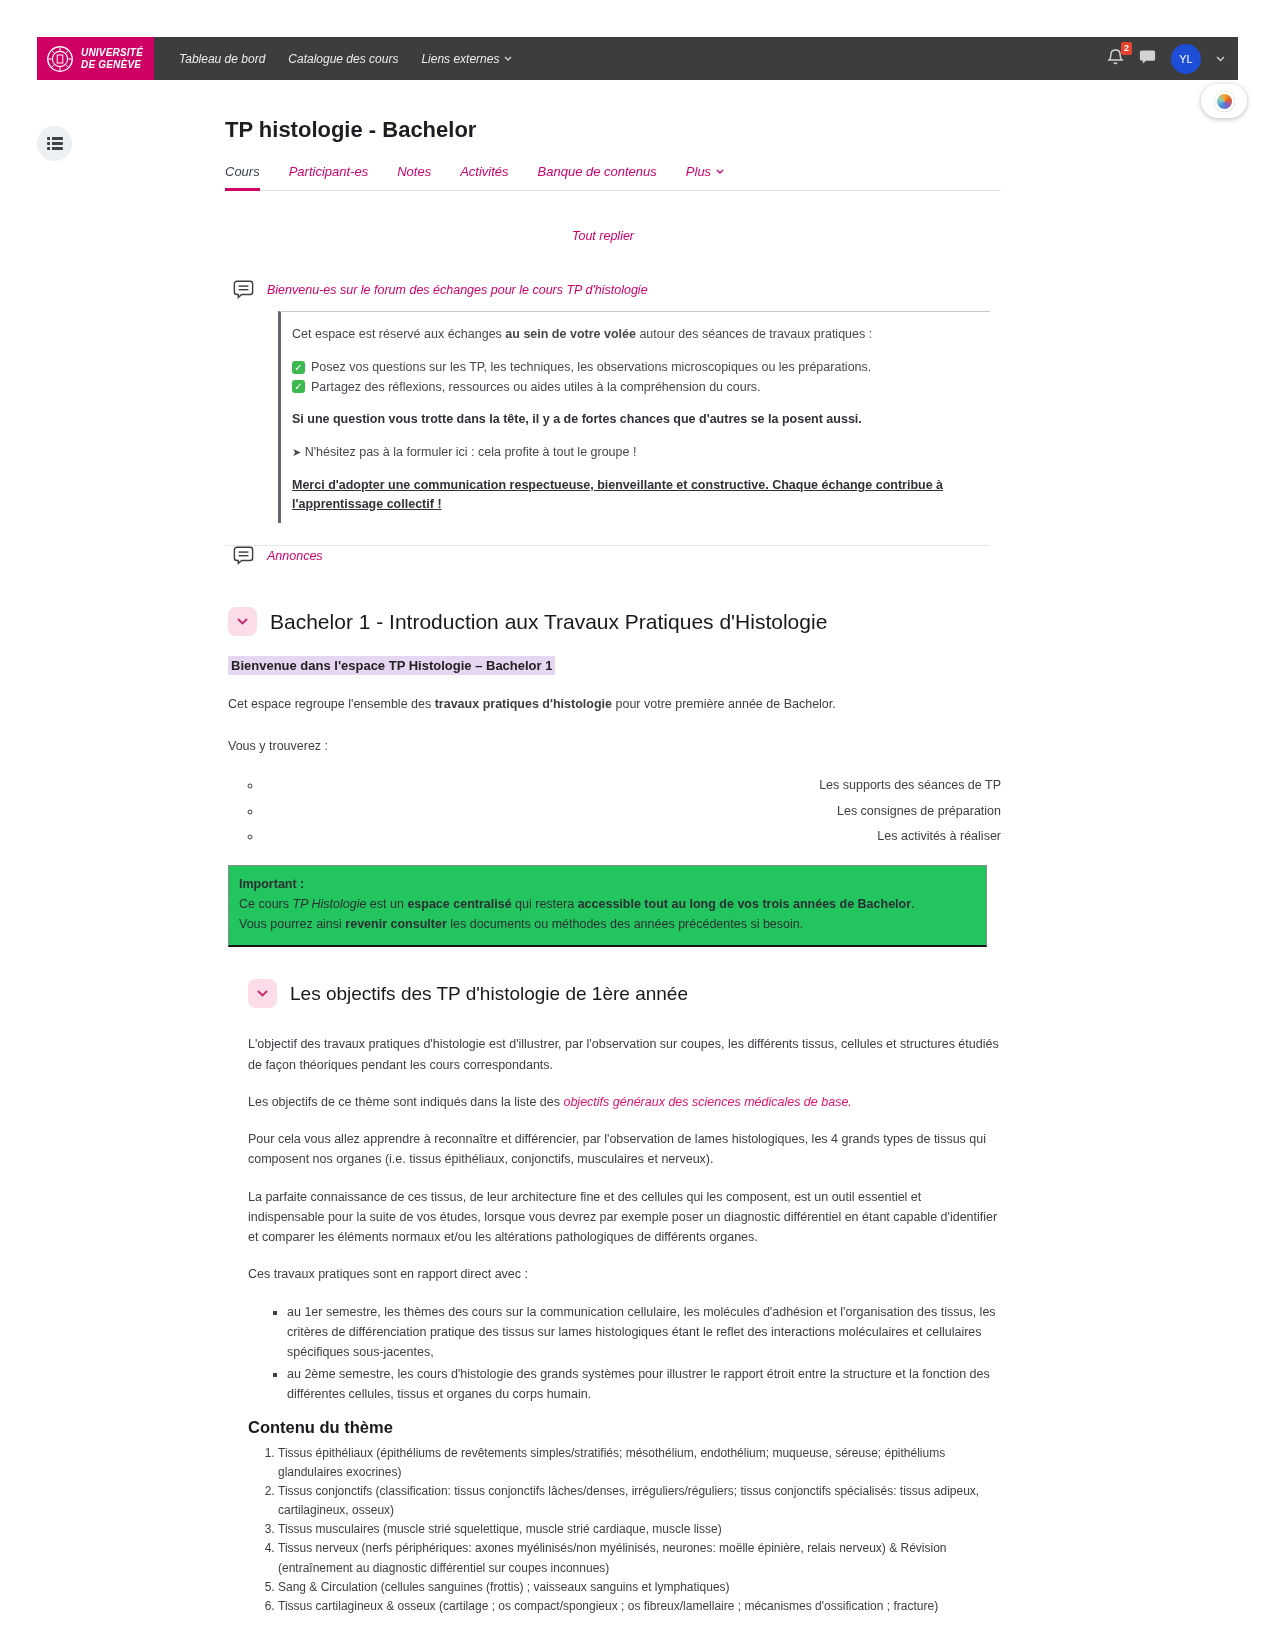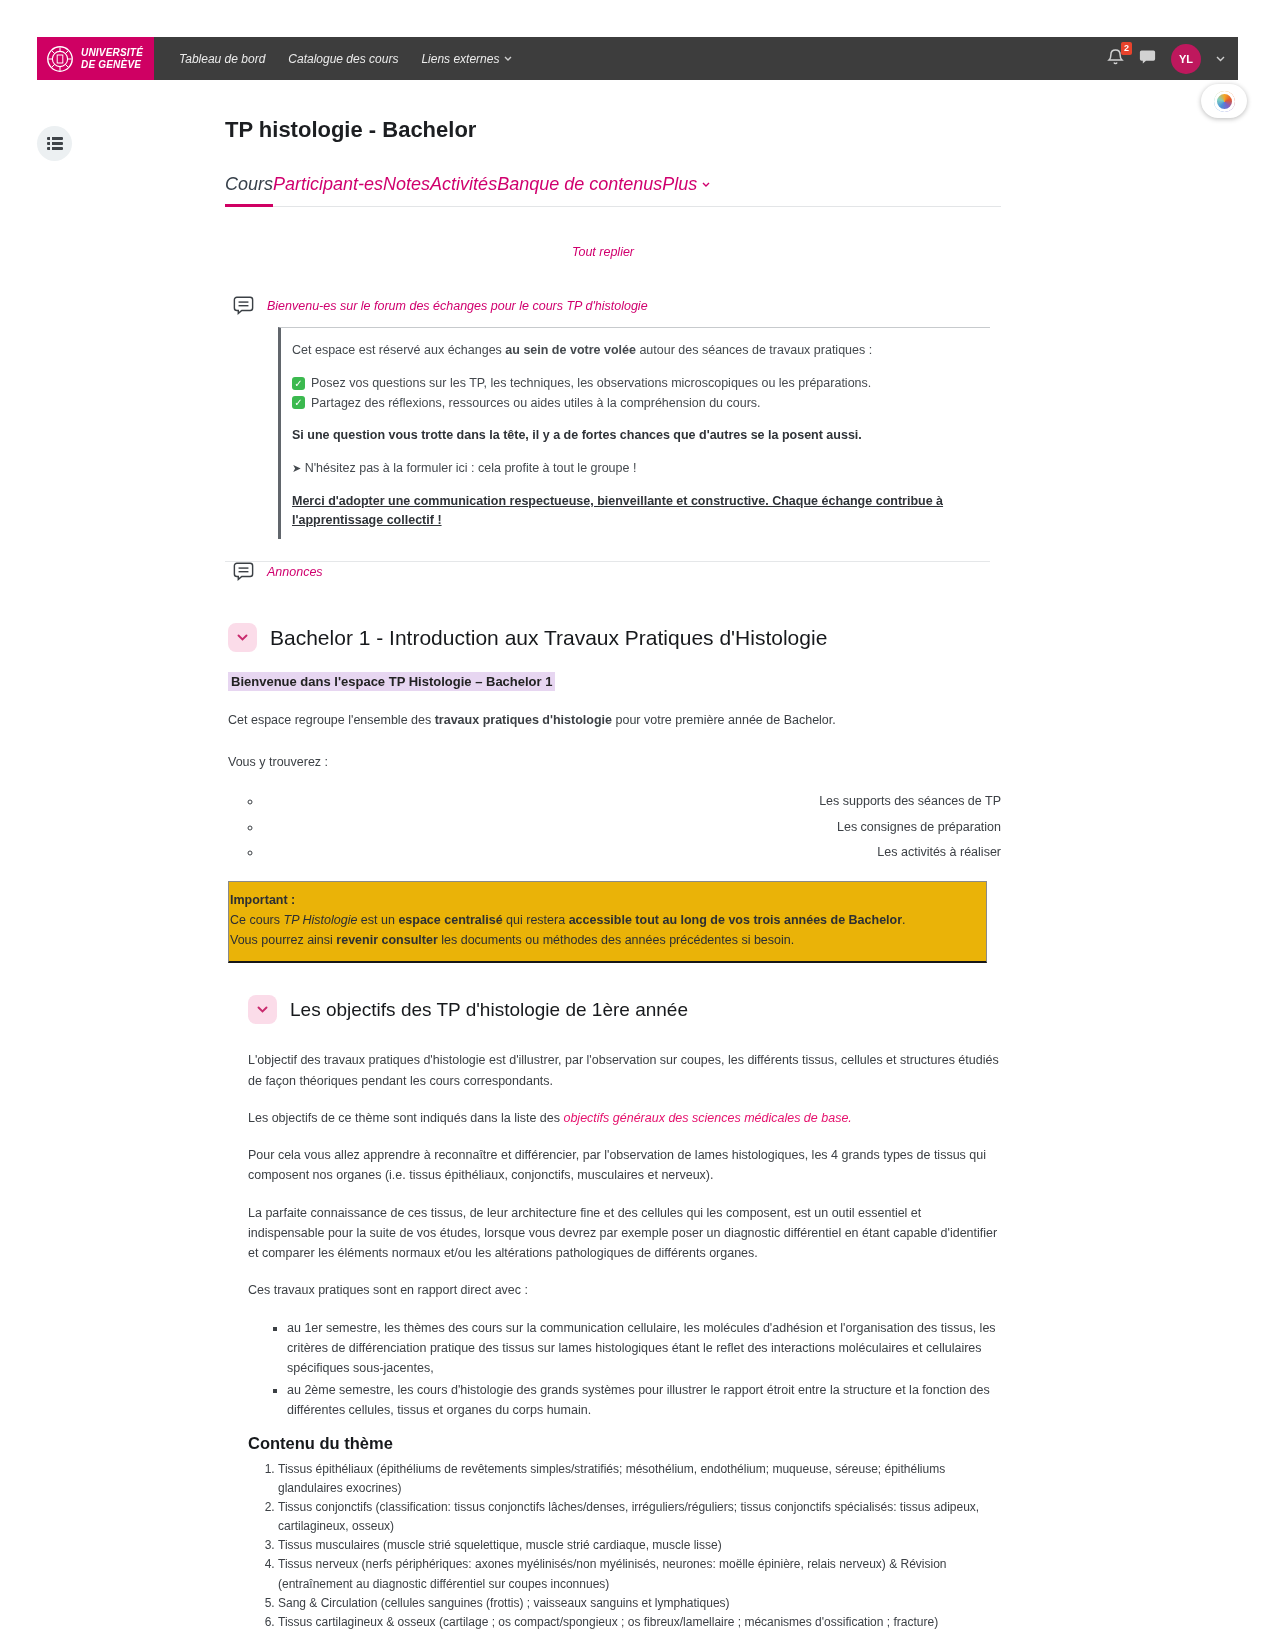--- a/index.html
+++ b/index.html
@@ -23,22 +23,22 @@
   .nav-links { display:flex; align-items:center; gap:23px; margin-left:25px; }
   .nav-links a { color:#ebebeb; font-size:12px; display:inline-flex; align-items:center; gap:5px; }
   .caret svg { display:block; }
   .nav-right { margin-left:auto; display:flex; align-items:center; gap:15px; padding-right:13px; }
   .bell-wrap { position:relative; display:inline-flex; }
   .badge {
     position:absolute; top:-6px; right:-8px; background:#e8432c; color:#fff;
     font-size:9px; font-weight:bold; line-height:1; padding:2px 3px; border-radius:2px;
   }
   .avatar {
-    width:30px; height:30px; border-radius:50%; background:#be185d; color:#fff;
-    font-size:11px; font-weight:bold; display:inline-flex; align-items:center; justify-content:center;
+    width:30px; height:30px; border-radius:50%; background:#1d4ed8; color:#fff;
+    font-size:11px; font-weight:normal; display:inline-flex; align-items:center; justify-content:center;
   }
 
   
   .ext-widget {
     position:absolute; top:84px; right:28px; width:46px; height:34px; background:#fff;
     border-radius:17px; box-shadow:0 1px 5px rgba(0,0,0,.28); display:flex; align-items:center; justify-content:center;
   }
   .ext-icon {
     width:21px; height:21px; border-radius:50%;
     background:conic-gradient(#f5a623,#e4572e,#7b61c9,#4a90d9,#7ed0c0,#f5a623);
@@ -52,21 +52,21 @@
   }
   .list-icon i {
     display:block; width:16px; height:2.6px; margin:2.6px 0; border-radius:1px;
     background:linear-gradient(to right,#3f4449 3px,transparent 3px,transparent 5.5px,#3f4449 5.5px);
   }
 
   
   .content { position:absolute; left:225px; top:105px; width:776px; }
   h1 { margin:12px 0 0 0; font-size:22px; font-weight:bold; color:#1c1e21; }
 
-  .tabs { display:flex; margin-top:31px; border-bottom:1px solid #e3e5e7; font-size:18px; }
+  .tabs { display:flex; gap:29px; margin-top:21px; border-bottom:1px solid #e3e5e7; font-size:13px; }
   .tab { position:relative; padding-bottom:11px; color:#d0006e; }
   .tab.active { color:#37404a; }
   .tab.active::after { content:""; position:absolute; left:0; right:0; bottom:-1px; height:3px; background:#cf0063; }
   .tab .caret { color:#d0006e; }
   .tab { display:inline-flex; align-items:center; gap:5px; }
 
   .collapse-row { margin-top:38px; text-align:center; padding-right:20px; font-size:12.5px; }
   .collapse-row a { color:#d0006e; }
 
   .activity { display:flex; align-items:center; gap:13px; margin-left:8px; }
@@ -105,22 +105,22 @@
   .subsection h3 { font-size:19px; }
 
   .highlight-line { margin:22px 0 0 0; font-size:13px; }
   .highlight { background:#e7d6f1; font-weight:bold; color:#222; padding:2px 3px; }
 
   .body-p { font-size:12.5px; line-height:1.62; margin:21px 0 0 0; color:#3c4045; }
   .circle-list { list-style:circle; margin:20px 0 0 0; padding-left:34px; font-size:12.5px;text-align:right; }
   .circle-list li { margin-bottom:7px; line-height:1.5; }
 
   .important-box {
-    margin:19px 14px 0 0; background:#eab308; border:1px solid #8a8a8a; border-bottom:2.5px solid #161616;
-    padding:9px 10px 11px 1px; font-size:12.5px; line-height:1.58; color:#2c2f33;
+    margin:19px 14px 0 0; background:#22c55e; border:1px solid #8a8a8a; border-bottom:2.5px solid #161616;
+    padding:9px 10px 11px 10px; font-size:12.5px; line-height:1.58; color:#2c2f33;
   }
   .important-box p { margin:0; }
   .imp-label { font-weight:bold; }
 
   .objectifs { margin-top:32px; }
   .objectifs .section-head { margin-bottom:26px; }
   .obj-p { font-size:12.5px; line-height:1.62; margin:0 0 17px 0; }
   .inline-link { color:#e5126d; }
   .square-list { list-style:square; margin:2px 0 0 0; padding-left:39px; font-size:12.5px; line-height:1.6; }
   .square-list li { margin-bottom:2px; }

